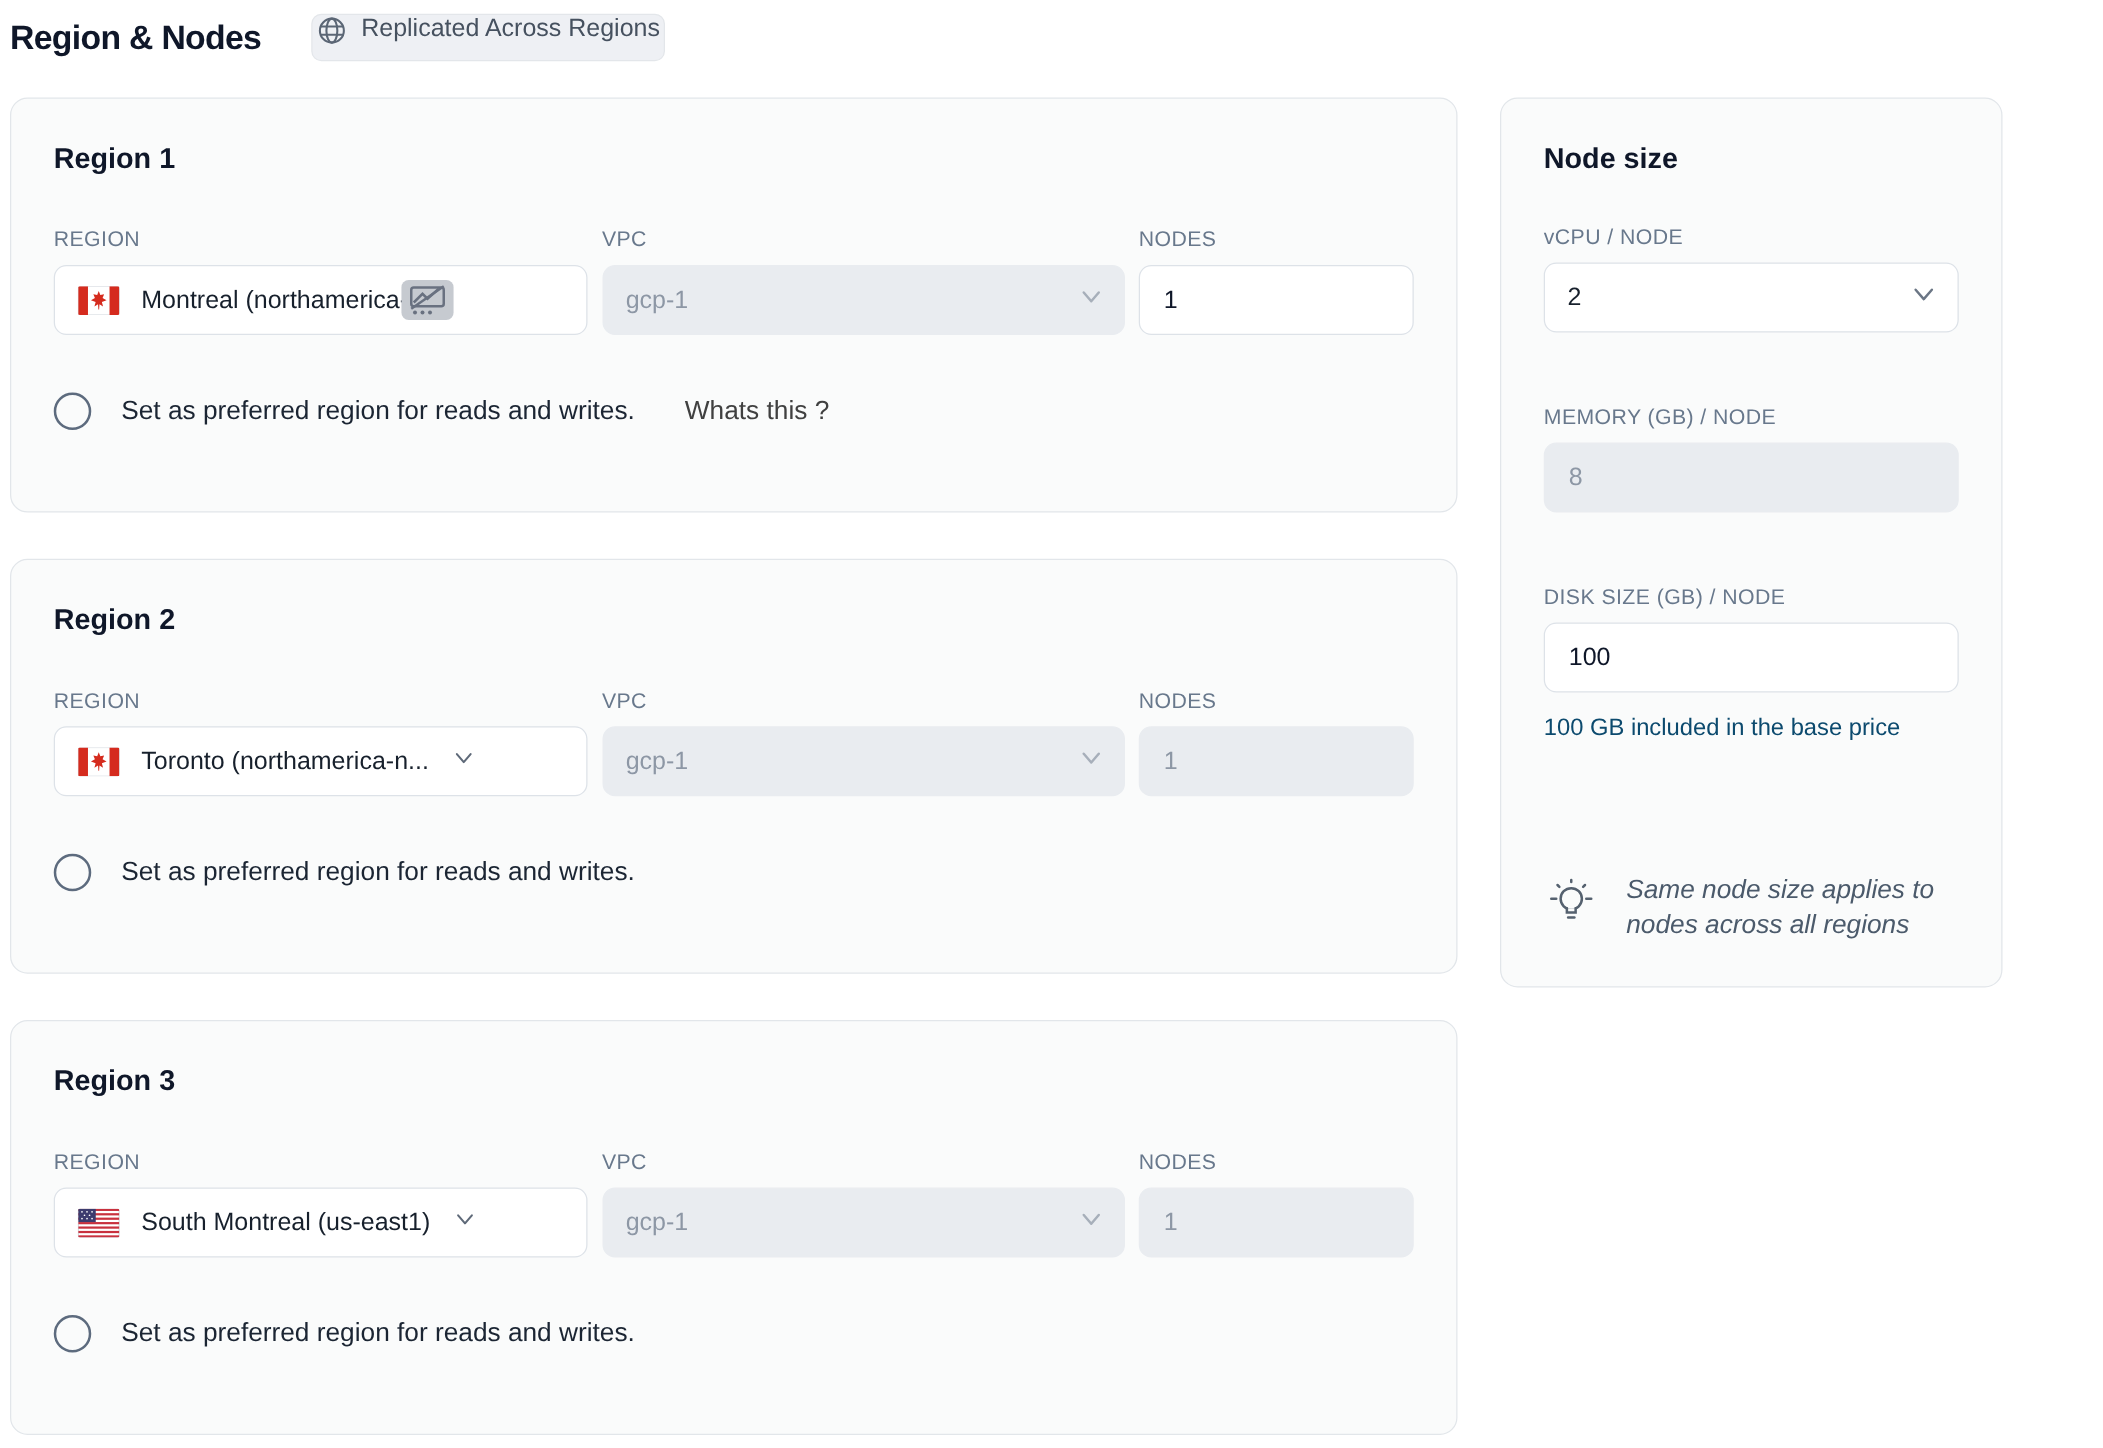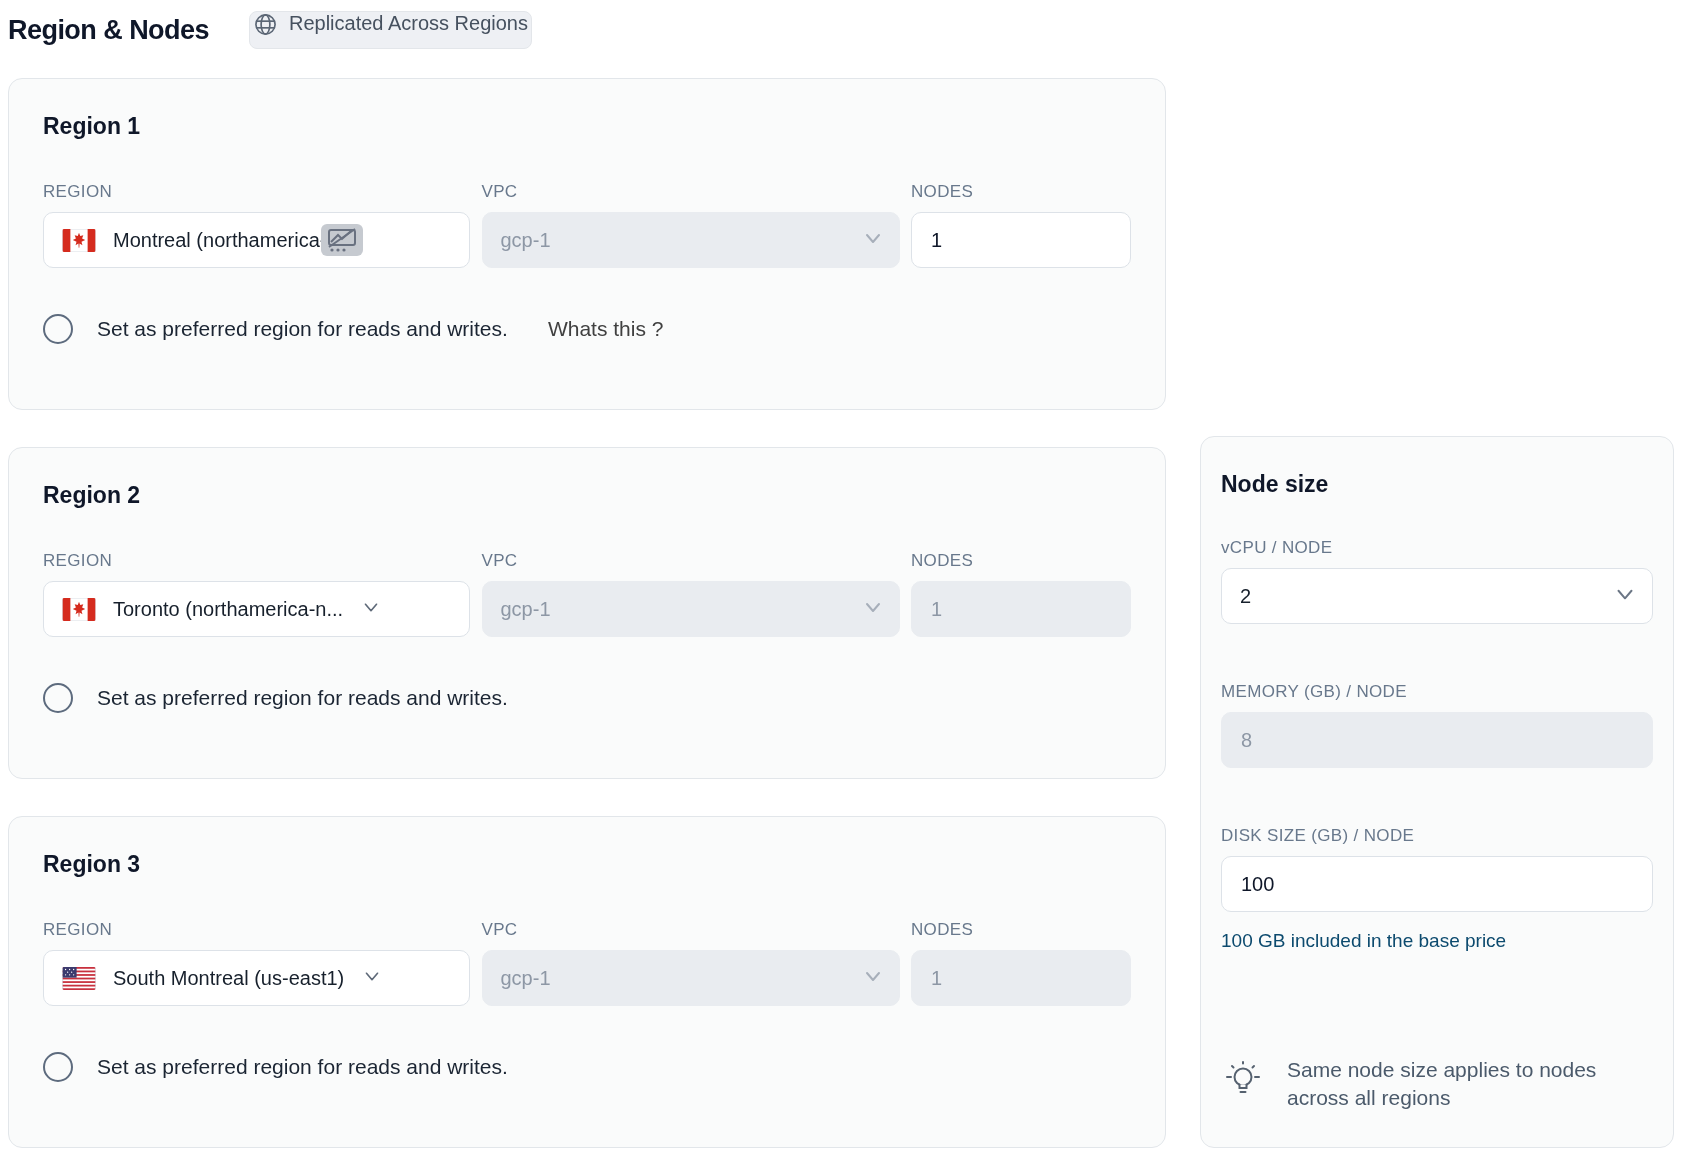--- a/index.html
+++ b/index.html
@@ -17,21 +17,21 @@
   .header { display:flex; align-items:center; gap:40px; height:44px; margin-bottom:26px; }
   .page-title { font-size:27px; font-weight:bold; letter-spacing:-0.02em; color:#0f1729; margin:0; }
   .badge {
     display:inline-flex; align-items:flex-start; gap:11px;
     background:#eef0f4; border:1px solid #e3e6ea; border-radius:8px;
     height:38px; padding:0 3px; font-size:20px; color:#46515f;
   }
   .badge svg { display:block; }
 
   
-  .main { display:flex; gap:34px; align-items:flex-end; }
+  .main { display:flex; gap:34px; align-items:flex-start; }
   .left-col { width:1158px; display:flex; flex-direction:column; gap:37px; }
   .card {
     background:#fafbfb; border:1.5px solid #e2e6ea; border-radius:14px;
   }
   .region-card { height:332px; padding:34px 34px 0; }
   .card-title { font-size:23px; font-weight:bold; color:#0f1729; margin:0 0 42px; }
 
   .fields { display:flex; justify-content:space-between; }
   .col-region { width:427px; }
   .col-vpc    { width:418px; }
@@ -67,29 +67,29 @@
   .radio-row { margin-top:46px; display:flex; align-items:center; gap:24px; font-size:21px; color:#1b2533; }
   .radio {
     width:30px; height:30px; border:2px solid #5d6b7e; border-radius:50%;
     background:transparent; flex:none; cursor:pointer;
   }
   .link { color:#404040; cursor:pointer; margin-left:16px; }
 
   .ghost-icon { display:inline-flex; flex:none; margin-left:-34px; }
 
   
-  .node-card { width:474px; height:712px; padding:34px 20px; }
+  .node-card { width:402px; height:712px; padding:34px 34px; }
   .node-card .card-title { margin-bottom:40px; }
   .group-vcpu   { margin-top:0; }
   .group-memory { margin-top:58px; }
   .group-disk   { margin-top:58px; }
   .helper { margin-top:18px; font-size:19px; color:#0c4a6e; }
   .note {
     margin-top:104px; display:flex; gap:22px; align-items:flex-start;
-    color:#4b5a6b; font-size:21px; line-height:1.33;
+    color:#4b5a6b; font-size:21px; line-height:1.33;font-style:italic;
   }
   .note .note-text { width:330px; }
   .note svg { flex:none; margin-top:2px; }
 </style>
 </head>
 <body>
 
 <div class="page">
 
   <div class="header">

